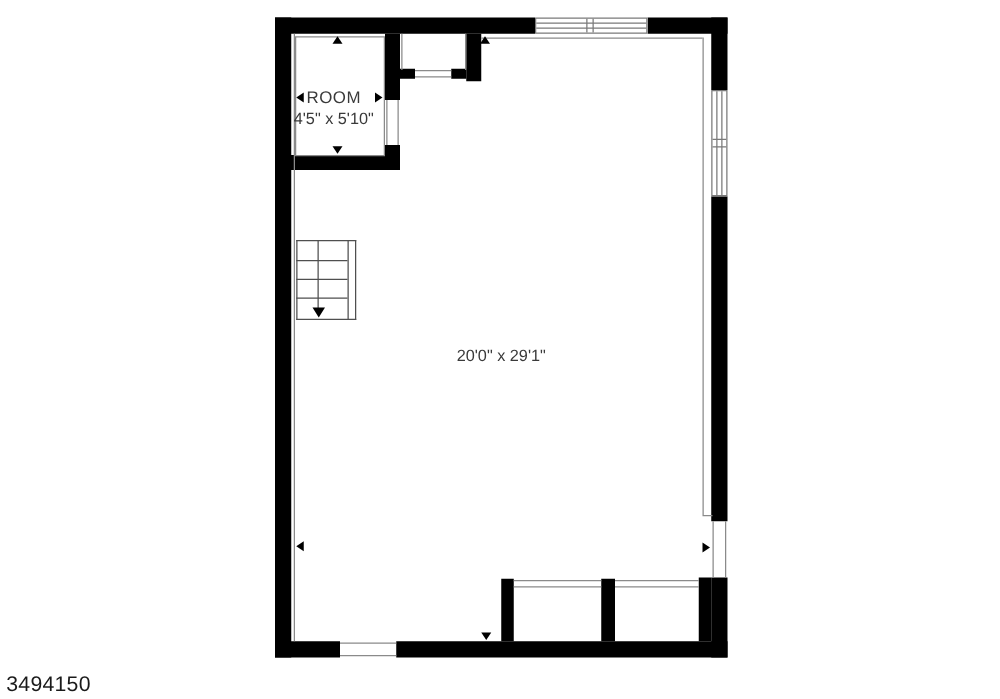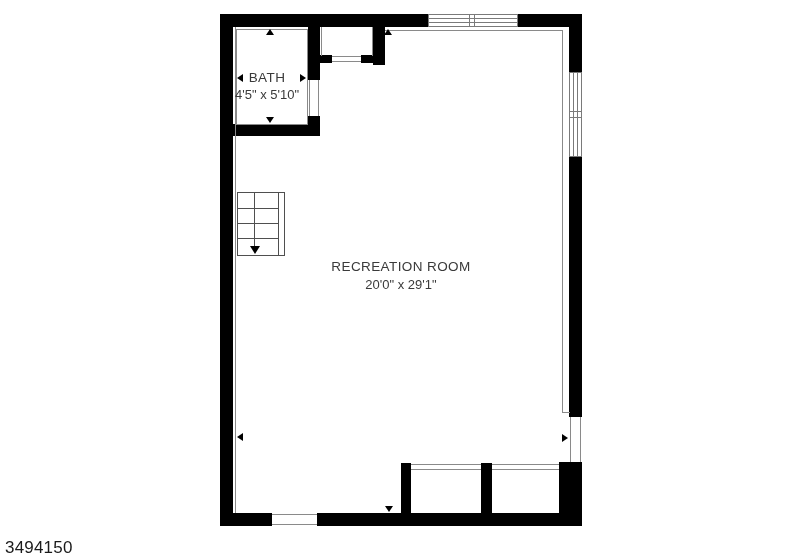--- a/index.html
+++ b/index.html
@@ -95,21 +95,20 @@
 
   <div class="arr up" style="left:266px;top:29px"></div>
   <div class="arr down" style="left:266px;top:117px"></div>
   <div class="arr left" style="left:237px;top:74px"></div>
   <div class="arr right" style="left:300px;top:74px"></div>
   <div class="arr up" style="left:384px;top:29px"></div>
   <div class="arr down" style="left:385px;top:506px"></div>
   <div class="arr left" style="left:237px;top:433px"></div>
   <div class="arr right" style="left:562px;top:434px"></div>
 
-  <div class="lbl center room-name" style="left:267px;top:70px">BATH</div>
+  <div class="lbl center room-name" style="left:267px;top:70px">ROOM</div>
   <div class="lbl center room-dims" style="left:267px;top:87px">4'5" x 5'10"</div>
 
-  <div class="lbl center room-name" style="left:401px;top:259px">RECREATION ROOM</div>
   <div class="lbl center room-dims" style="left:401px;top:277px">20'0" x 29'1"</div>
 
   <div class="lbl listing" style="left:5px;top:538px">3494150</div>
 
 </div>
 
 </body></html>

